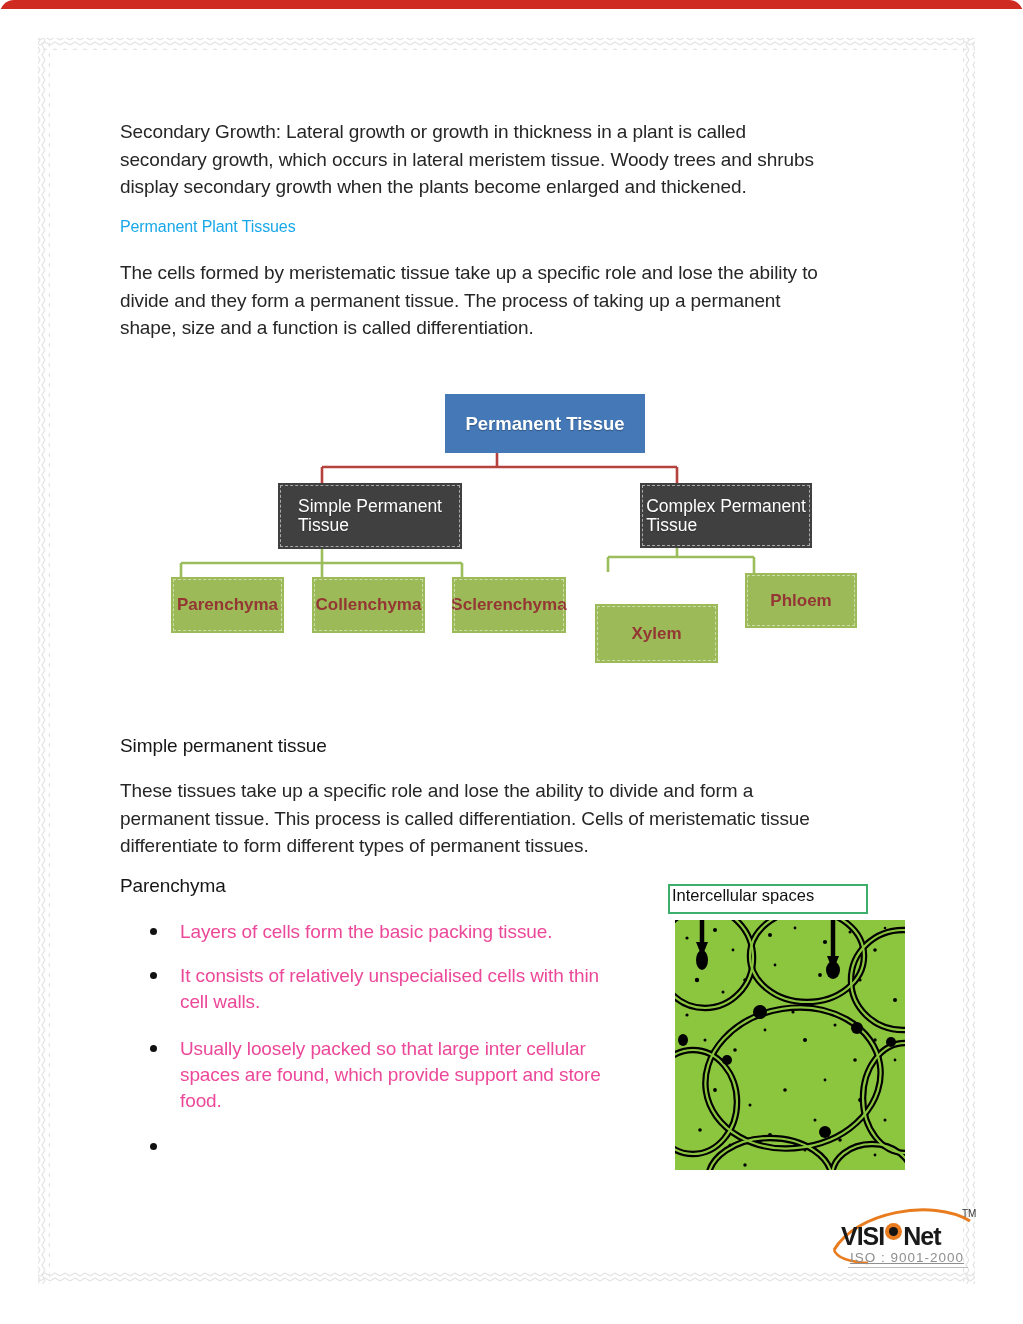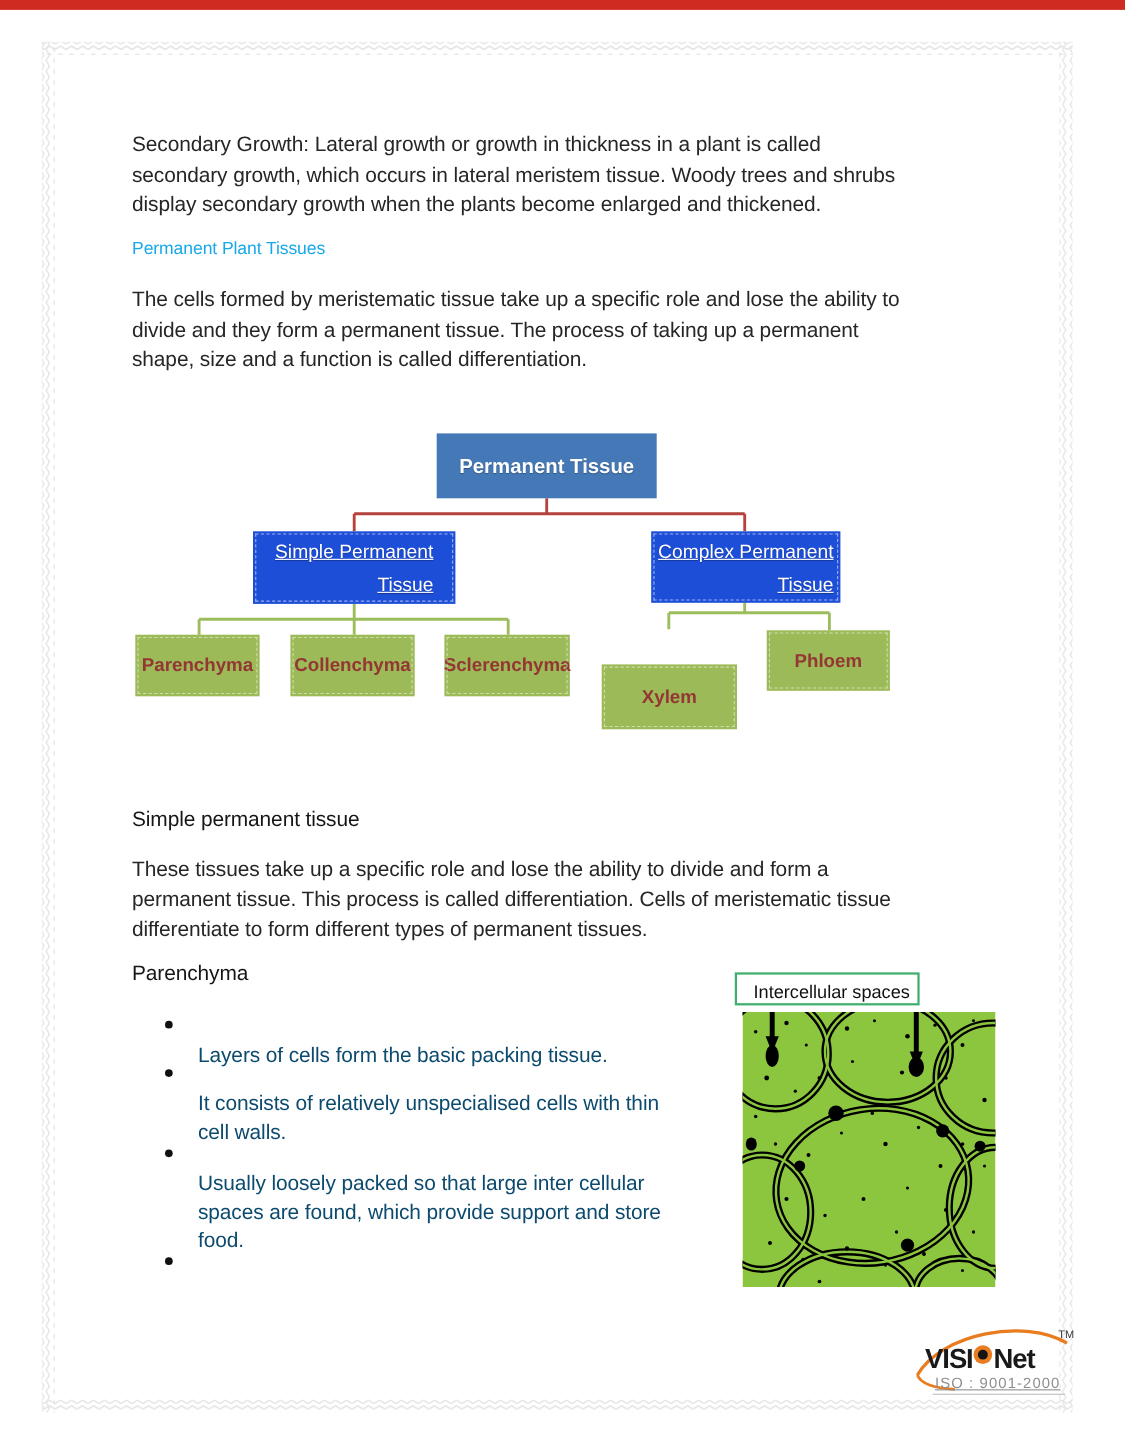--- a/index.html
+++ b/index.html
@@ -1,39 +1,39 @@
 <!DOCTYPE html>
 <html><head>
 <meta charset="utf-8">
 <style>
   html,body{margin:0;padding:0;background:#ffffff;}
   #page{position:relative;width:1023px;height:1324px;background:#fff;overflow:hidden;
-        font-family:"Liberation Sans","DejaVu Sans",sans-serif;color:#262626;}
+        font-family:"Liberation Sans","DejaVu Sans",sans-serif;color:#262626;border-radius:14px;}
   .topbar{position:absolute;left:0;top:0;width:1023px;height:9px;background:#d02b20;}
   .abs{position:absolute;}
   .para{font-size:19px;line-height:27.5px;white-space:pre-line;color:#262626;letter-spacing:-0.1px;}
   .h-cyan{font-size:16px;color:#18a8e9;letter-spacing:-0.1px;}
   .h-black{font-size:19px;color:#161616;letter-spacing:-0.1px;}
   .bullet-row{position:absolute;}
   .bullet-dot{position:absolute;left:0;top:9px;width:7px;height:7px;border-radius:50%;background:#111;}
-  .bullet-text{position:absolute;left:30px;top:0;font-size:19px;line-height:26px;white-space:pre-line;color:#0c4a6e;letter-spacing:-0.1px;margin-top:28px;}
+  .bullet-text{position:absolute;left:30px;top:0;font-size:19px;line-height:26px;white-space:pre-line;color:#ec4899;letter-spacing:-0.1px;}
   
-  .dbox{position:absolute;display:flex;align-items:center;justify-content:center;text-align:right;
-        white-space:pre-line;box-sizing:border-box;}
+  .dbox{position:absolute;display:flex;align-items:center;justify-content:center;text-align:left;
+        white-space:pre-line;box-sizing:border-box;margin-left:48px;}
   .dbox.blue{background:#4478b6;color:#fff;font-weight:bold;font-size:18.5px;text-shadow:0 1px 1px rgba(0,0,0,.3);}
-  .dbox.red{background:#1d4ed8;color:#fff;font-size:17.5px;line-height:30px;text-shadow:0 1px 1px rgba(0,0,0,.3);
-            outline:1px dashed rgba(255,255,255,.55);outline-offset:-3px;text-decoration:underline;}
+  .dbox.red{background:#404040;color:#fff;font-size:17.5px;line-height:19px;text-shadow:0 1px 1px rgba(0,0,0,.3);
+            outline:1px dashed rgba(255,255,255,.55);outline-offset:-3px;}
   .dbox.green{background:#9cba57;color:#943634;font-weight:bold;font-size:17px;
               outline:1px dashed rgba(255,255,255,.5);outline-offset:-3px;}
   svg{display:block;}
   .nopoint{pointer-events:none;}
   
-  .callout{position:absolute;left:668px;top:884px;width:168px;height:30px;background:#fff;
+  .callout{position:absolute;left:668px;top:884px;width:200px;height:30px;background:#fff;
            border:2px solid #3baf6b;box-sizing:border-box;font-size:16.5px;color:#101010;
-           display:flex;align-items:flex-end;padding-left:15px;}
+           display:flex;align-items:flex-start;padding-left:2px;}
   
   .logo{position:absolute;left:826px;top:1204px;width:164px;height:70px;}
   .brandrow{position:absolute;left:15px;top:18px;display:flex;}
   .brandtxt{font-size:25px;font-weight:bold;color:#191919;letter-spacing:-1px;}
   .eye{width:17px;height:17px;border-radius:50%;background:#e87c1e;margin:0 1px;position:relative;top:1px;}
   .eye::after{content:"";position:absolute;left:4px;top:4px;width:9px;height:9px;border-radius:50%;background:#141414;}
   .tm{position:absolute;left:136px;top:4px;font-size:10px;color:#333;}
   .iso{position:absolute;left:22px;top:46px;font-size:13.5px;color:#8f8f8f;letter-spacing:1px;
        border-bottom:1.5px solid #bdbdbd;padding:0 4px 2px 2px;text-decoration:underline;}
 </style>

